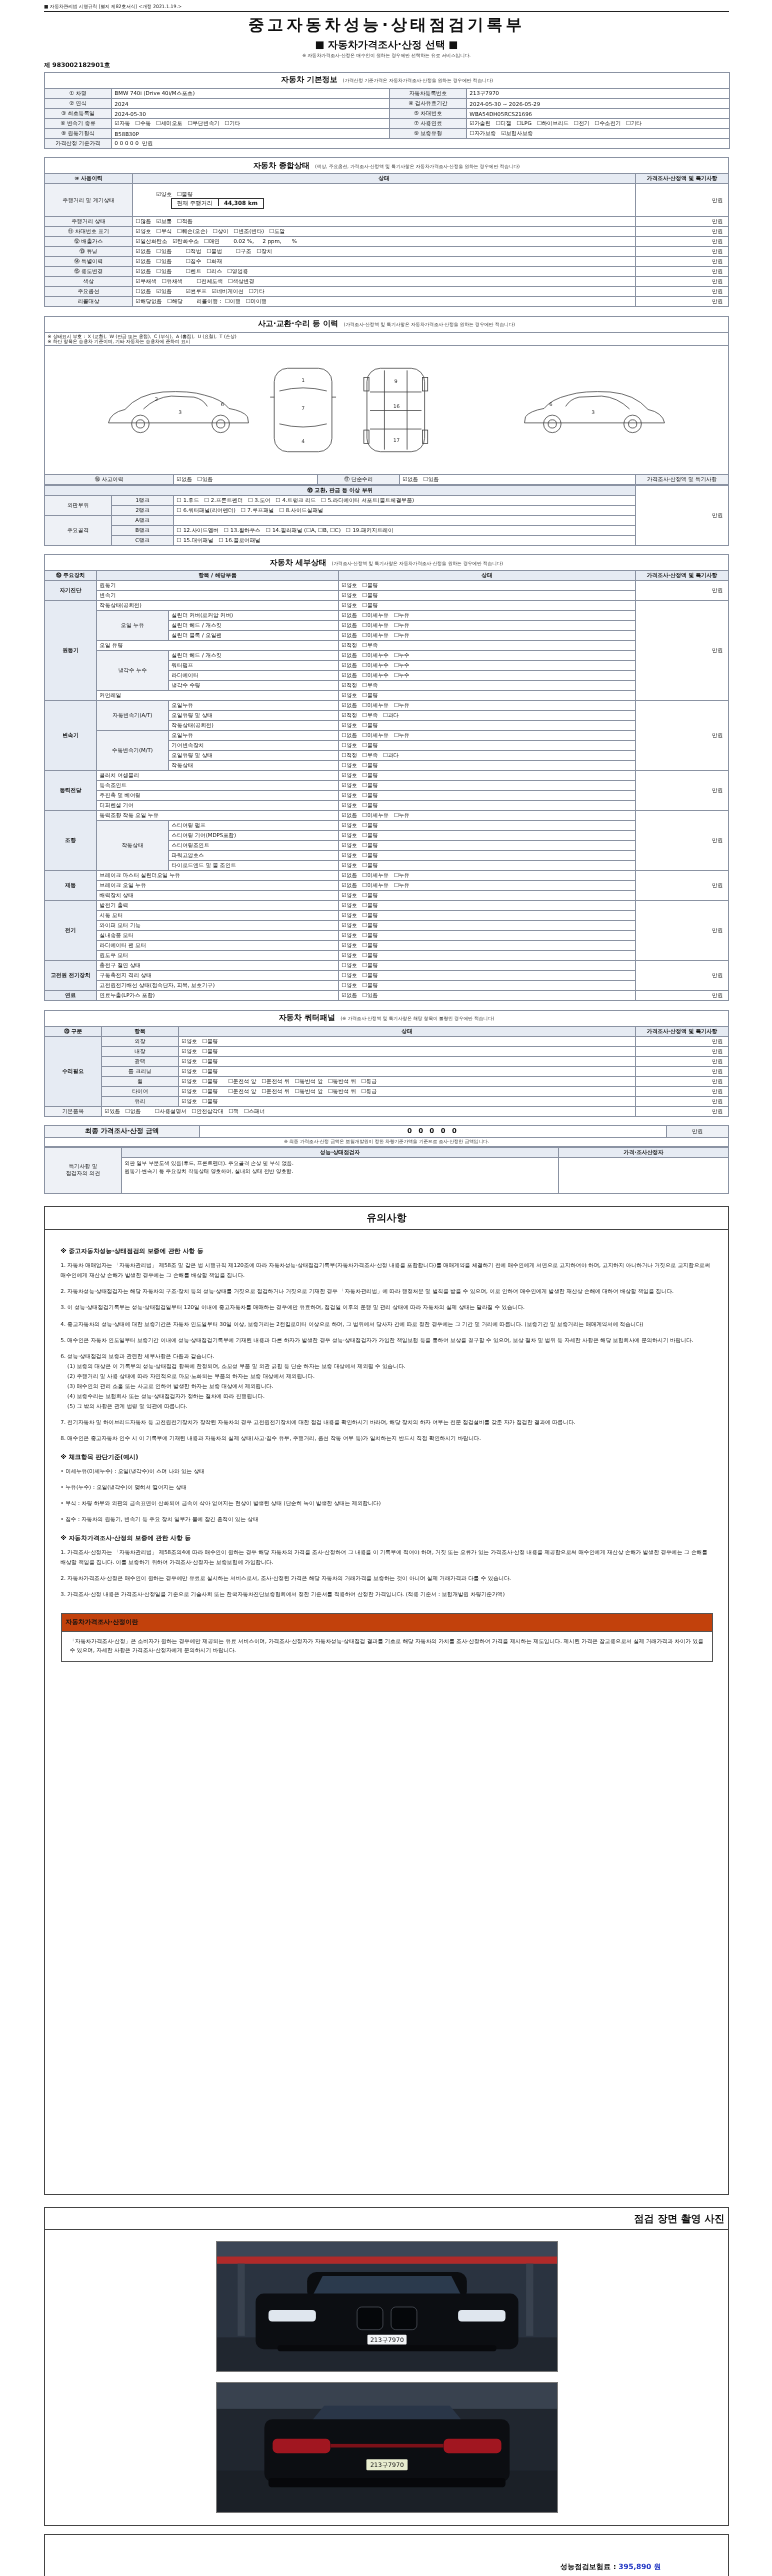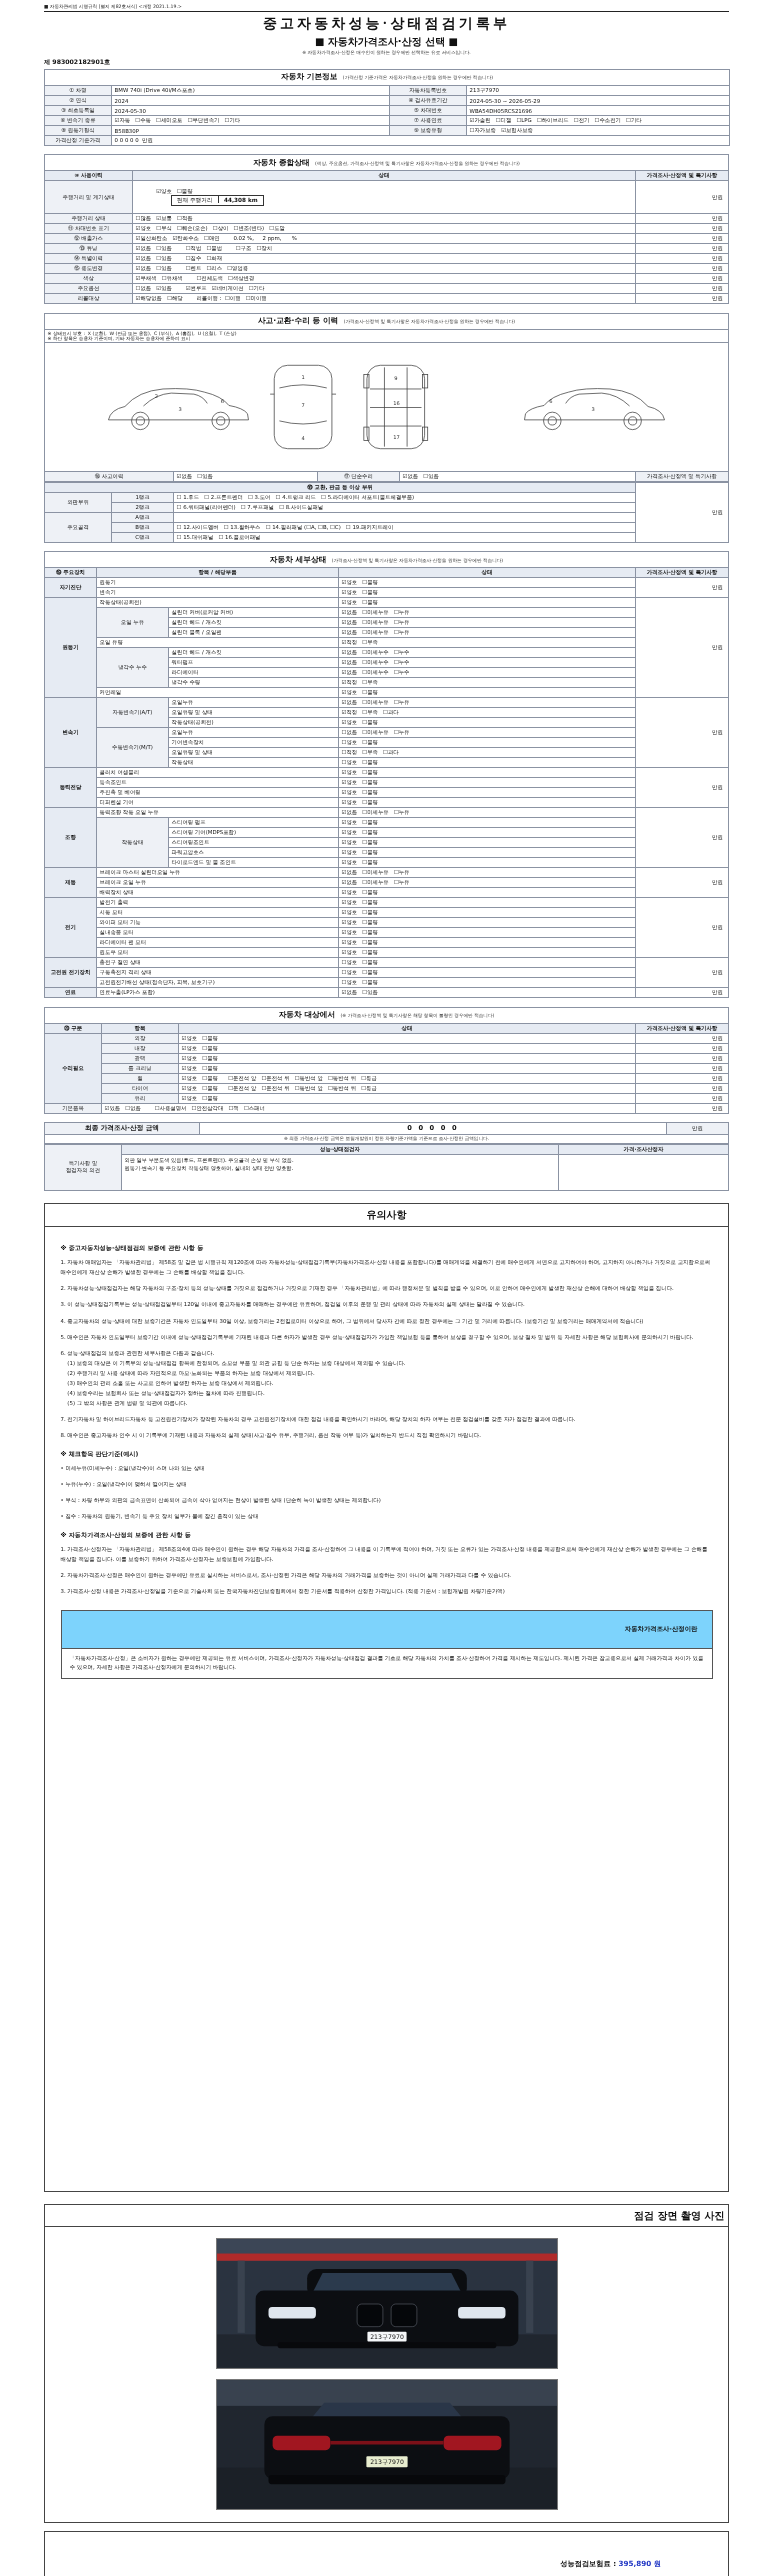--- a/index.html
+++ b/index.html
@@ -1,21 +1,21 @@
 <!DOCTYPE html>
 <html style="font-size:8.2px"><head>
 <meta charset="utf-8">
 <style>
   html,body{margin:0;padding:0;background:#ffffff;}
   body{width:773px;min-height:2576px;font-family:"DejaVu Sans","Liberation Sans",sans-serif;color:#111;}
   .page{width:685px;margin:0 auto;padding-top:3.1px;}
   .form-ref{font-size:4.6px;color:#222;padding:1px 0;}
   .top-rule{border:none;border-top:1px solid #222;margin:1px 0 3.1px 0;}
   .title-block{text-align:center;margin:2.1px 0 1px 0;}
-  .title-block h1{font-size:14px;margin:0;letter-spacing:3.1px;font-weight:bold;font-family:Liberation Serif, serif;}
+  .title-block h1{font-size:16px;margin:0;letter-spacing:3.1px;font-weight:bold;}
   .subtitle{font-size:10px;font-weight:bold;margin-top:1.5px;}
   .subnote{font-size:4.6px;color:#333;margin-top:1px;}
   .doc-no{font-size:6.2px;font-weight:bold;margin:3.1px 0 2.1px 0;}
   table{border-collapse:collapse;width:100%;table-layout:fixed;}
   td{border:0.5px solid #8b93a3;font-size:5.4px;padding:1px 2.6px;vertical-align:middle;white-space:pre-wrap;word-break:break-all;}
   .sec-title{font-size:7.7px;font-weight:bold;text-align:center;padding:2.6px;background:#fff;}
   .sec-note{font-size:4.6px;font-weight:normal;color:#333;}
   .lbl{background:#eef1f6;text-align:center;}
   .grp{background:#e6ebf3;text-align:center;font-weight:bold;}
   .price-cell{text-align:right;padding-right:5.2px;background:#fff;}
@@ -30,21 +30,21 @@
   .final-label{font-weight:bold;text-align:center;font-size:6.7px;background:#eef1f6;}
   .final-amount{font-weight:bold;text-align:center;font-size:6.7px;letter-spacing:2.1px;}
   .small-note{font-size:4.6px;color:#333;text-align:center;padding:1.5px;}
   .comment-cell{font-size:5.2px;line-height:1.6;height:33px;vertical-align:top;}
   .notices-block{border:0.8px solid #444;margin-top:12.4px;margin-bottom:12.4px;}
   .notices-title{text-align:center;font-weight:bold;font-size:10px;padding:3.6px;border-bottom:0.5px solid #444;}
   .notices-body{padding:8.2px 15.5px;min-height:948px;}
   .notice-heading{font-weight:bold;font-size:6.2px;margin:9.3px 0 4.1px 0;}
   .notice-item{font-size:5.4px;line-height:1.85;margin:0 0 6.2px 0;white-space:pre-wrap;}
   .kbox{border:0.5px solid #555;margin-top:13.4px;}
-  .kbox-title{text-align:right;font-weight:bold;font-size:6.4px;padding:14px;border-bottom:0.5px solid #555;background:#7dd3fc;}
+  .kbox-title{text-align:left;font-weight:bold;font-size:6.4px;padding:4px;border-bottom:0.5px solid #555;background:#c2410c;}
   .kbox-text{font-size:5.4px;line-height:1.8;padding:5.2px 8.2px;}
   .photos-block{border:0.8px solid #444;}
   .photos-title{text-align:right;font-weight:bold;font-size:10px;padding:3.6px;border-bottom:0.5px solid #444;}
   .photo-wrap{text-align:center;padding:6.2px 0;}
   .photo{border:0.5px solid #777;display:inline-block;line-height:0;margin:4.1px 0;}
   .sign-block{border:0.8px solid #444;margin-bottom:7.2px;}
   .sign-title{text-align:center;font-weight:bold;font-size:7.2px;padding:3.1px;border-bottom:0.5px solid #444;}
   .sign-area{height:44px;position:relative;}
   .insurance{position:absolute;right:67px;bottom:7.2px;font-size:7.2px;font-weight:bold;}
   .insurance .blue{color:#1f35c4;}
@@ -528,21 +528,21 @@
   <section class="block">
     <table>
       <colgroup>
           <col style="width:57px">
           <col style="width:77px">
           <col>
           <col style="width:93px">
         </colgroup>
       <tbody>
         <tr>
-          <td class="sec-title" colspan="4"><span>자동차 대상에서</span>  <span class="sec-note">(※ 가격조사·산정액 및 특기사항은 해당 항목이 불량인 경우에만 적습니다)</span></td>
+          <td class="sec-title" colspan="4"><span>자동차 쿼터패널</span>  <span class="sec-note">(※ 가격조사·산정액 및 특기사항은 해당 항목이 불량인 경우에만 적습니다)</span></td>
         </tr>
         <tr>
           <td class="grp">⑳ 구분</td>
           <td class="grp">항목</td>
           <td class="grp">상태</td>
           <td class="grp">가격조사·산정액 및 특기사항</td>
         </tr>
       </tbody>
       <tbody id="etc-rows">
           <tr>

